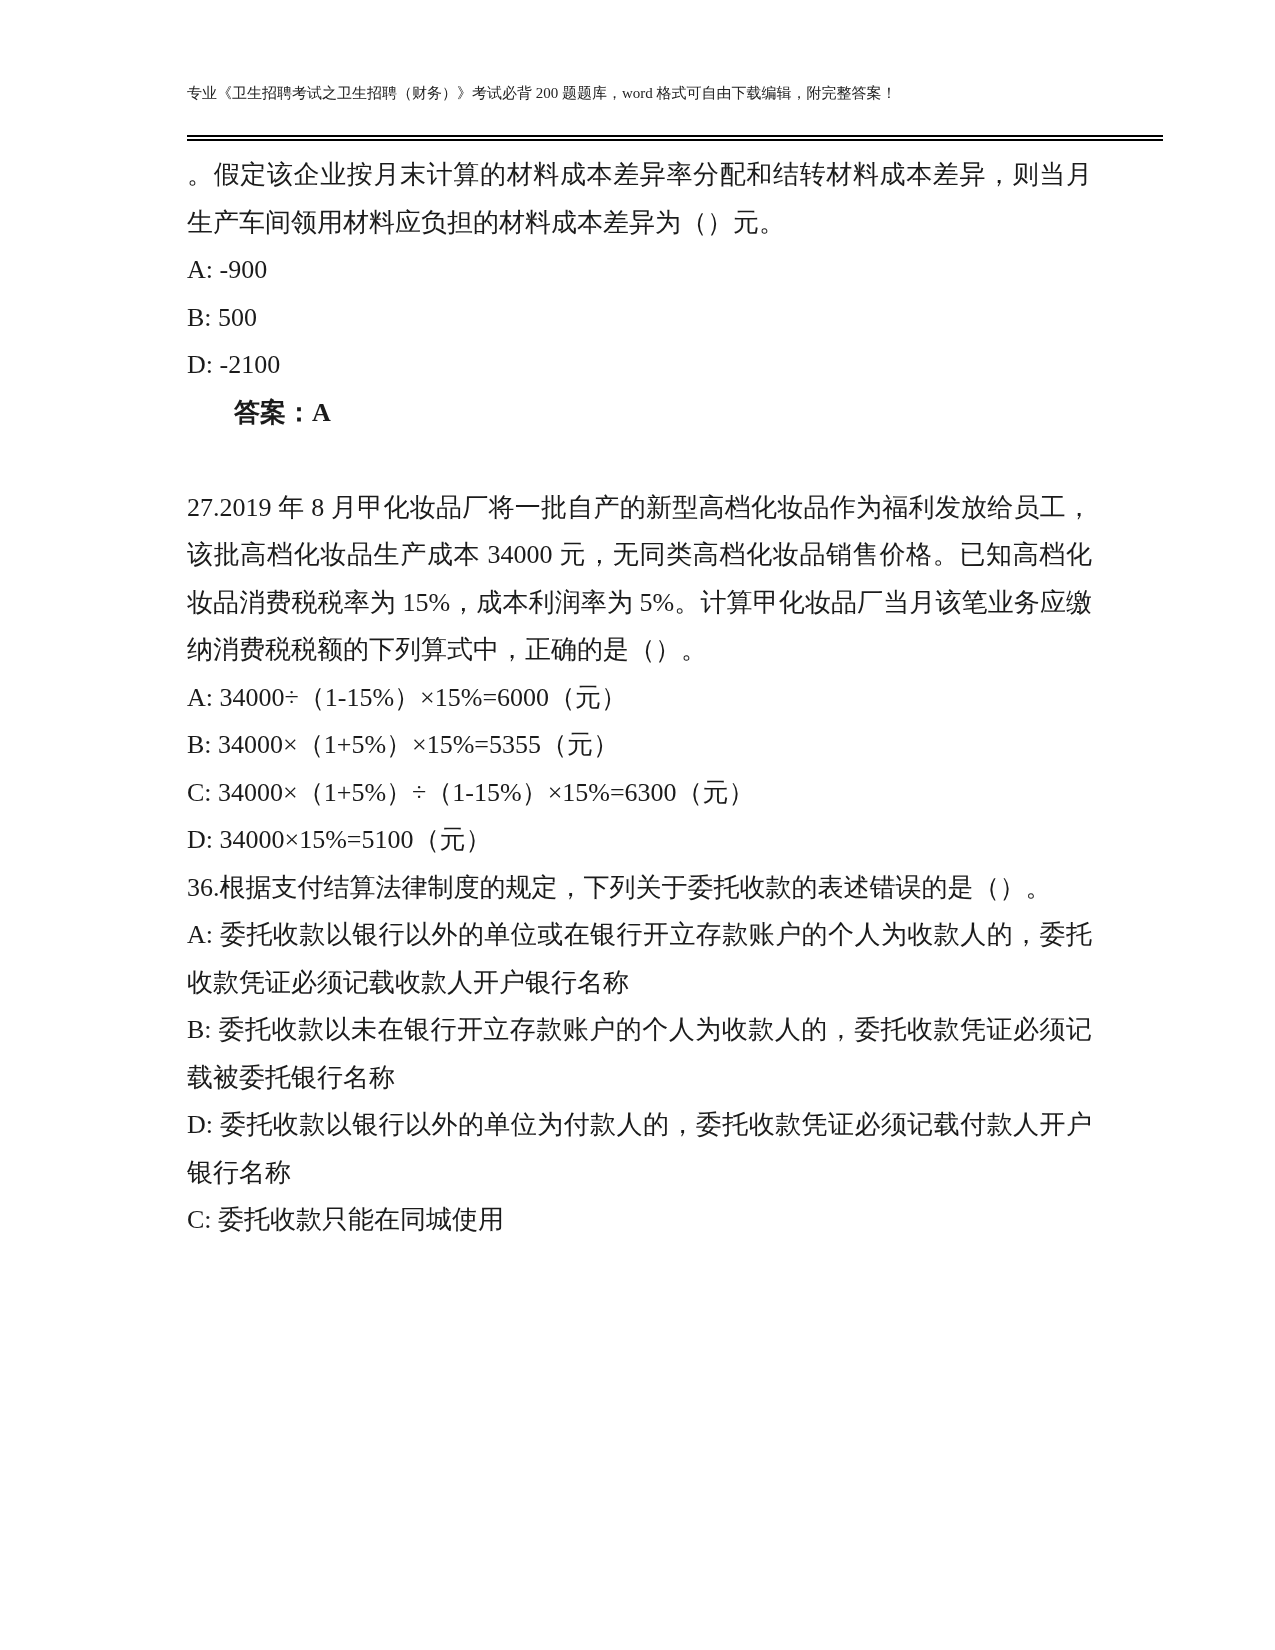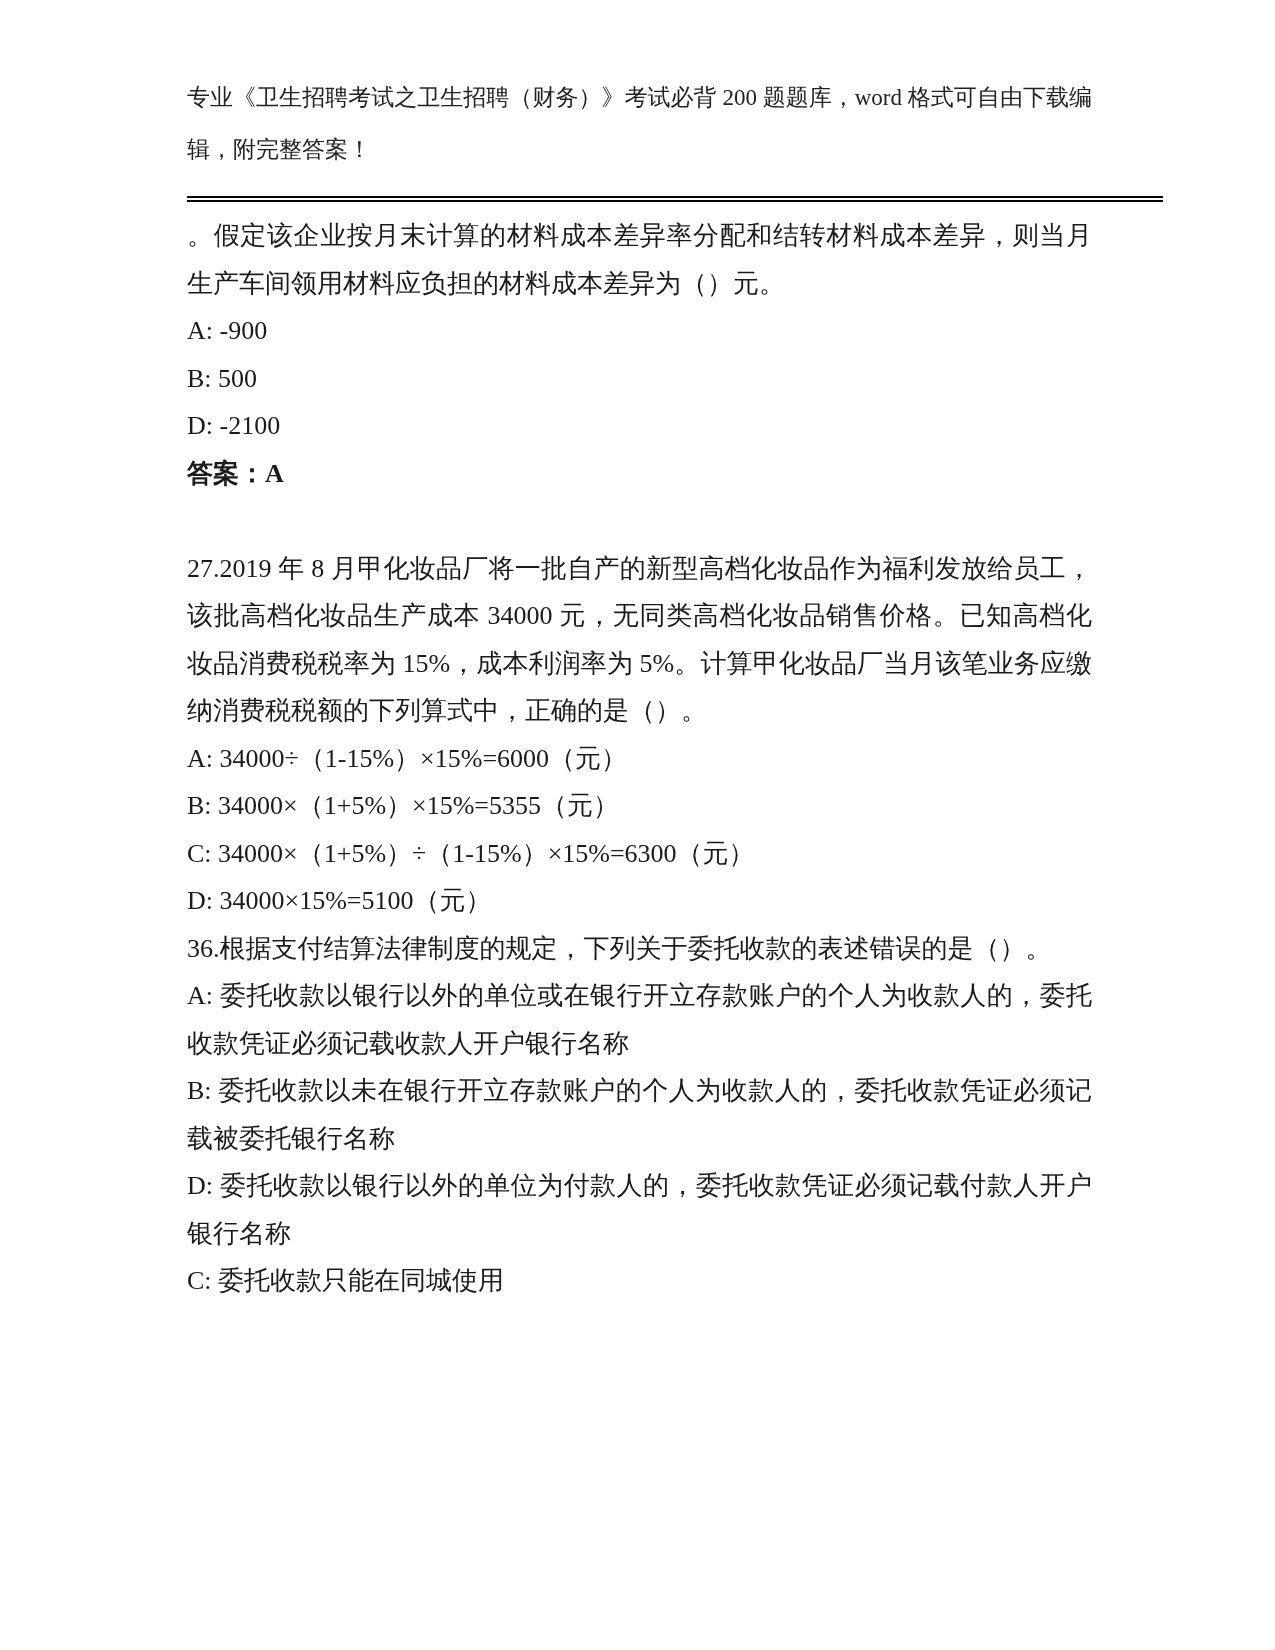--- a/index.html
+++ b/index.html
@@ -15,39 +15,40 @@
   }
   .page-header {
     margin: 0 0 0 187px;
     padding-top: 72px;
     width: 976px;
     border-bottom: 6px double #000000;
     padding-bottom: 20px;
   }
   .header-text {
     width: 905px;
-    font-size: 23px;
-    line-height: 52px;
+    font-size: 15px;
+    line-height: 43px;
     text-align: justify;
     color: #222222;
   }
   .doc-body {
     margin: 10px 0 0 187px;
     width: 905px;
   }
   .doc-body p {
     font-size: 26px;
     line-height: 47.5px;
     text-align: justify;
     text-justify: inter-ideograph;
     color: #1b1b1b;
   }
   .answer {
     font-weight: bold;
     margin-bottom: 47.5px;
+    margin-left: 47px;
   }
 </style>
 </head>
 <body>
 
 <div class="page">
 
   <header class="page-header">
     <p class="header-text">专业《卫生招聘考试之卫生招聘（财务）》考试必背 200 题题库，word 格式可自由下载编辑，附完整答案！</p>
   </header>

